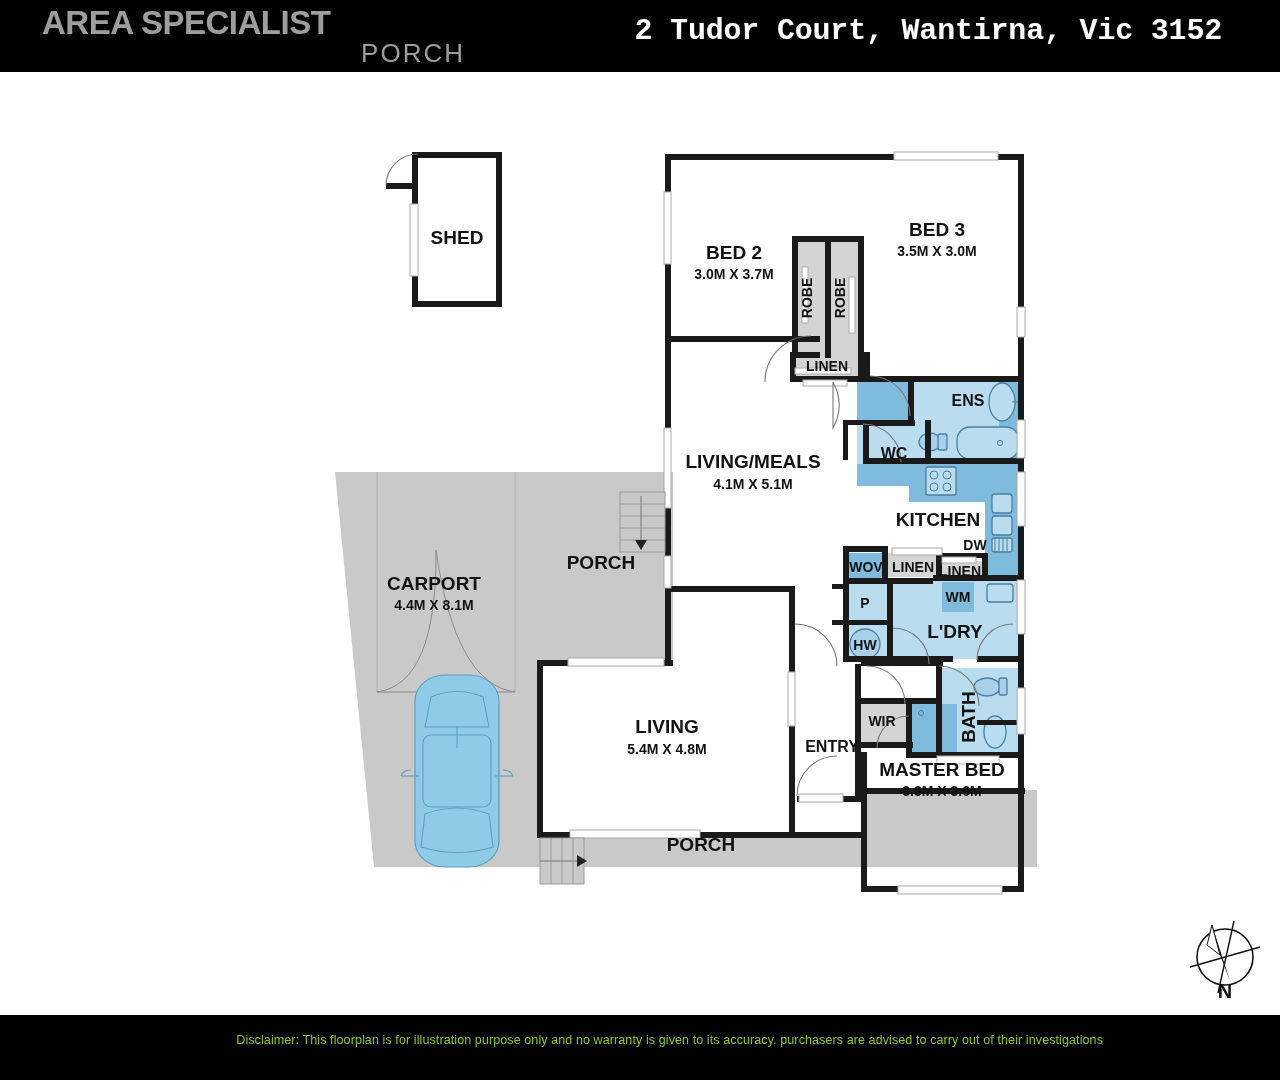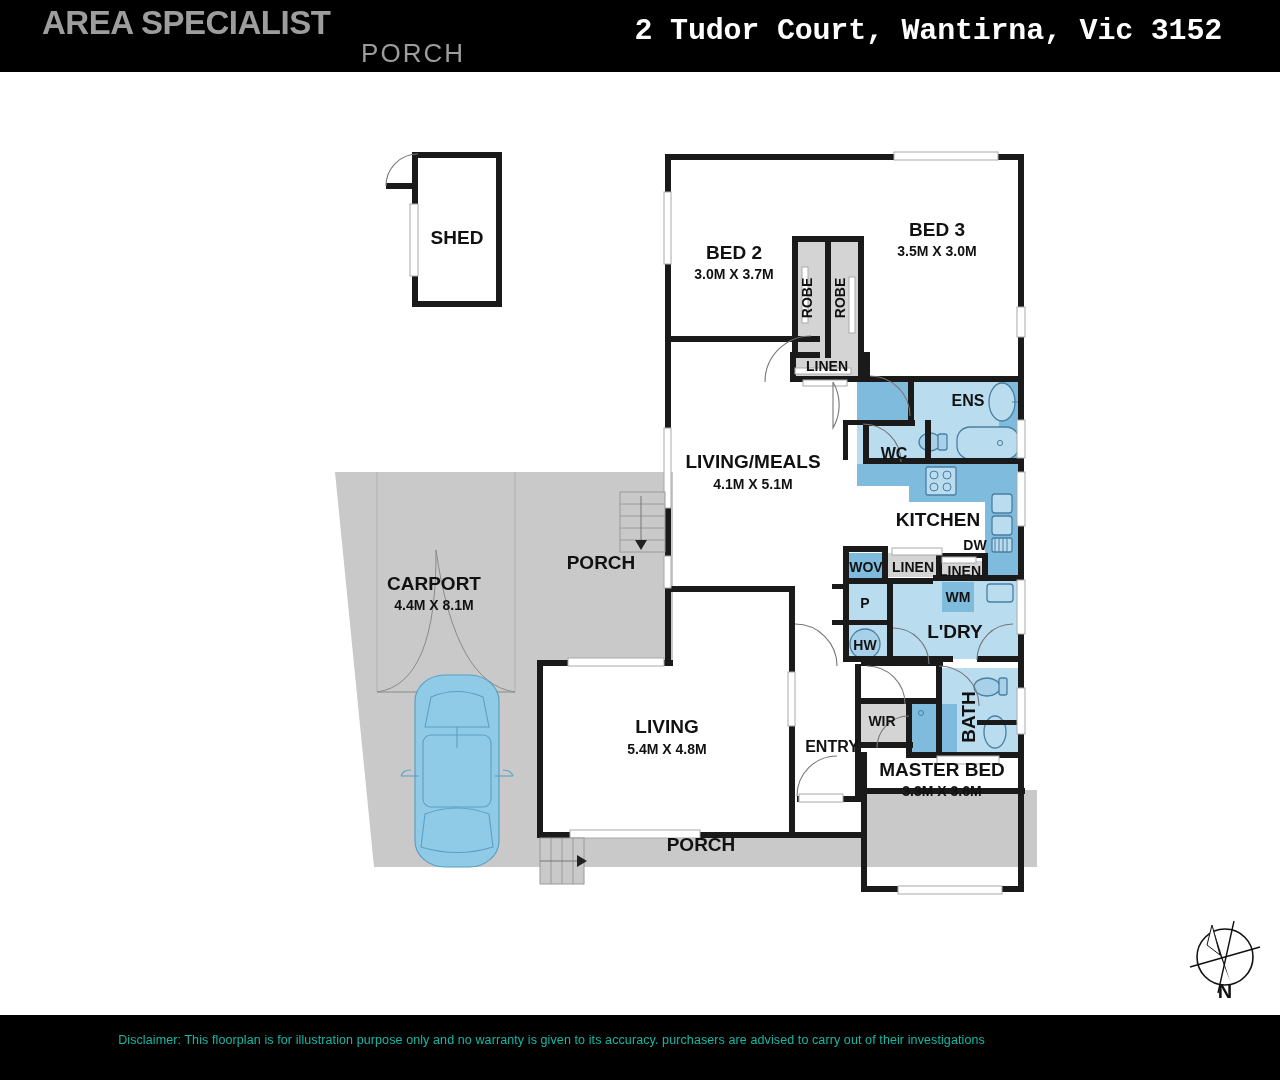--- a/index.html
+++ b/index.html
@@ -7,21 +7,21 @@
 
   .header{position:absolute;left:0;top:0;width:1280px;height:72px;background:#000;}
   .logo{position:absolute;left:35px;top:6px;width:440px;height:60px;}
   .logo-main{font-family:Liberation Sans, sans-serif;font-size:33px;font-weight:700;letter-spacing:-0.5px;color:#9d9d9d;line-height:34px;white-space:nowrap;margin-left:7px;}
   .logo-sub{font-family:"Liberation Sans",sans-serif;font-size:26px;font-weight:400;letter-spacing:2px;color:#9d9d9d;line-height:26px;text-align:right;width:430px;}
   .title{position:absolute;right:58px;top:14px;font-size:30px;font-weight:700;color:#ffffff;white-space:nowrap;letter-spacing:-0.2px;font-family:Liberation Mono, monospace;}
 
   .plan{position:absolute;left:0;top:72px;width:1280px;height:860px;padding-left:37px;}
 
   .footer{position:absolute;left:0;bottom:0;width:1280px;height:65px;background:#000;}
-  .disclaimer{position:absolute;left:0;top:18px;width:1103px;text-align:center;color:#14b8a6;font-size:12.5px;letter-spacing:0.1px;}
+  .disclaimer{position:absolute;left:0;top:18px;width:1103px;text-align:right;color:#84cc16;font-size:12.5px;letter-spacing:0.1px;}
 
   .compass{position:absolute;left:1182px;top:915px;width:86px;height:95px;}
   .compass-n{position:absolute;left:1182px;top:980px;width:86px;text-align:center;font-size:20px;font-weight:700;color:#111;}
 </style>
 </head>
 <body>
 
 <div class="header">
   <div class="logo">
     <div class="logo-main">AREA SPECIALIST</div>

